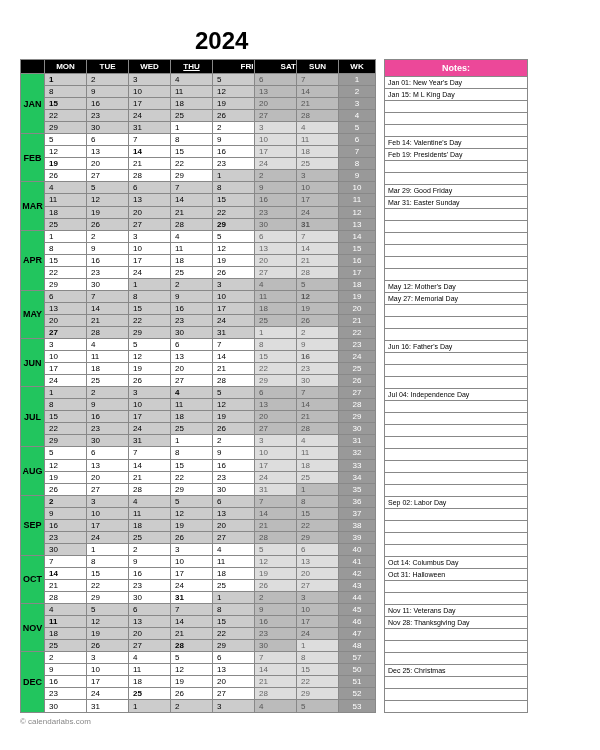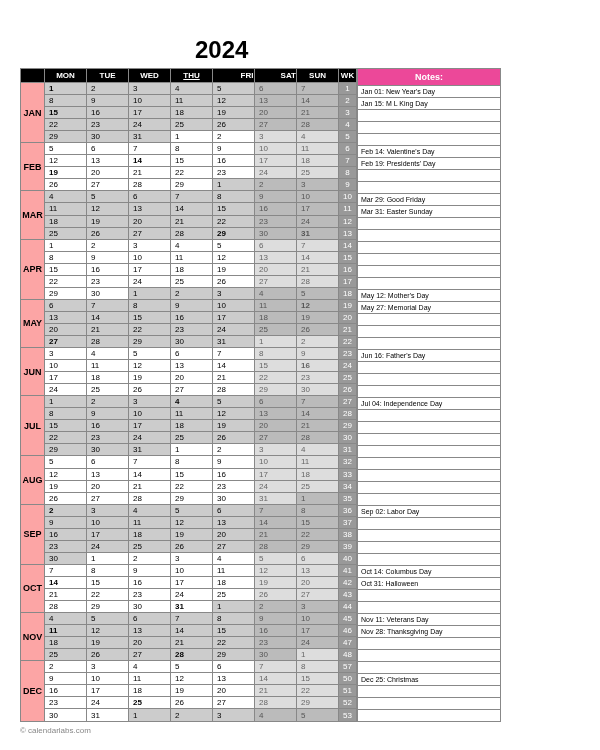--- a/index.html
+++ b/index.html
@@ -5,44 +5,45 @@
   body {
     margin: 0;
     padding: 20px 20px 10px 20px;
     font-family: Arial, sans-serif;
     background: #fff;
     width: 560px;
   }
   .year-title {
     font-size: 24px;
     font-weight: bold;
-    margin: 16px 0 4px 175px;
+    margin: 7px 0 4px 175px;
   }
   .container {
     display: flex;
+    gap: 8px;
   }
   .cal {
     border-collapse: collapse;
   }
   .cal th, .cal td {
     border: 1px solid #888;
     text-align: center;
     font-size: 8px;
     padding: 0;
     height: 12px;
     box-sizing: border-box;
   }
   .cal th.head { background: #000; color: #fff; font-size: 8px; height: 14px; }
   .cal th.wk { background: #000; color: #fff; width: 18px; font-size: 8px; }
   .cal td.mlabel {
     width: 24px;
     font-weight: bold;
     font-size: 9px;
     text-align: center;
-    background: #fca5a5;
+    background: #22c55e;
   }
   .cal td.day { width: 42px; text-align: left; padding-left: 4px; }
   .cal td.wkcell { width: 18px; background: #999; color: #fff; font-size: 8px; }
   .cal td.shade { background: #ccc; }
   .cal td.wkend { background: #ddd; color: #666; }
   .cal td.wkend.shade { background: #bbb; color: #555; }
   .cal td.bold { font-weight: bold; }
   .notes {
     width: 144px;
     border-collapse: collapse;
@@ -79,21 +80,21 @@
     <thead>
         <tr id="cal-head">
           <th class="head" style="width:24px"></th>
           <th class="head" style="width: 42px;">MON</th>
           <th class="head" style="width: 42px;">TUE</th>
           <th class="head" style="width: 42px; margin-left: 16px;">WED</th>
           <th class="head" style="width: 42px; text-decoration: underline;">THU</th>
           <th class="head" style="width: 42px; padding-left: 27px;">FRI</th>
           <th class="head" style="width: 42px; text-align: right;">SAT</th>
           <th class="head" style="width: 42px;">SUN</th>
-          <th class="head wk" style="width: 18px;">WK</th>
+          <th class="head wk" style="width: 37px;">WK</th>
         </tr>
       </thead>
     <tbody id="cal-body">
         <tr>
           <td class="mlabel" rowspan="5">JAN</td>
           <td class="day shade bold">1</td>
           <td class="day shade">2</td>
           <td class="day shade">3</td>
           <td class="day shade">4</td>
           <td class="day shade">5</td>

